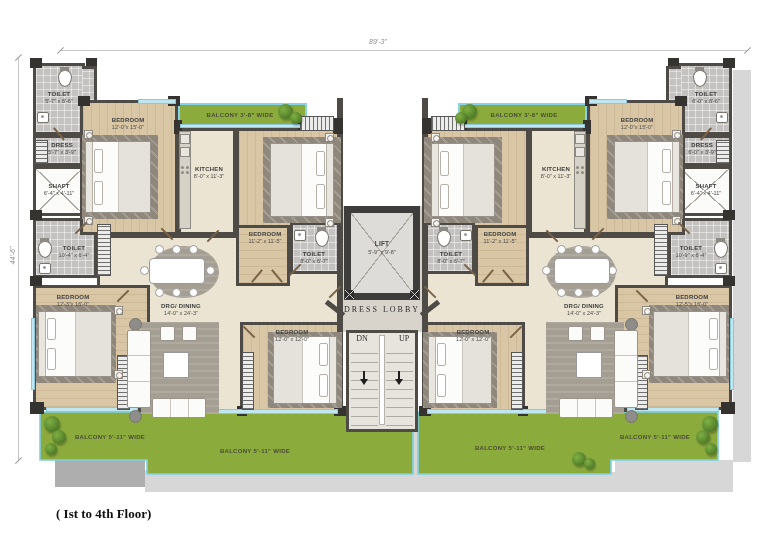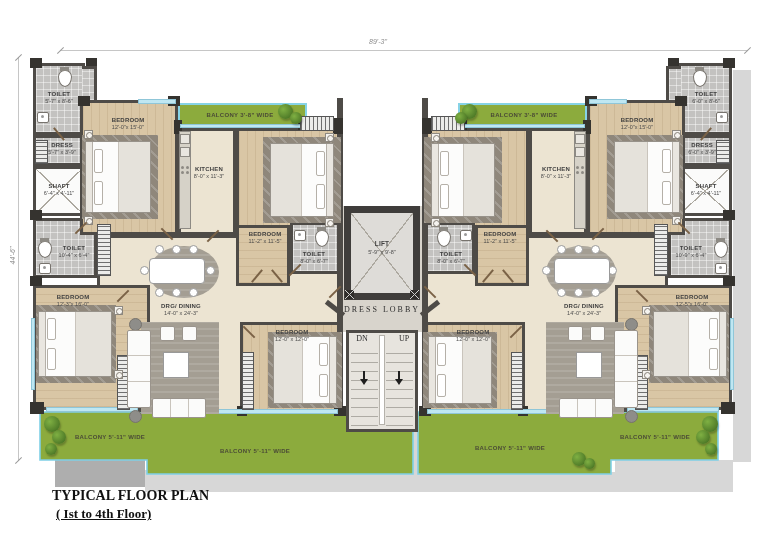--- a/index.html
+++ b/index.html
@@ -51,21 +51,21 @@
   .tick{position:absolute;width:9px;height:1px;background:#9a9a9a;transform:rotate(-45deg);}
   .dimtext{position:absolute;font-size:7px;font-style:italic;color:#8a8a8a;white-space:nowrap;}
   .stairs{position:absolute;box-sizing:border-box;border:3px solid #4e4b47;background:#e7e4de;}
   .flight{position:absolute;background-image:repeating-linear-gradient(180deg,#aeaba4 0 1px,transparent 1px 9px);}
   .divider{position:absolute;background:#ffffff;border:1px solid #b5b2ab;box-sizing:border-box;}
   .sarrow{position:absolute;width:2px;height:9px;background:#1f1f1f;}
   .sarrow::after{content:"";position:absolute;left:-3px;top:8px;width:0;height:0;border:4px solid transparent;border-top:6px solid #1f1f1f;}
   .xbox{position:absolute;width:9px;height:9px;background:#2f2d2b;
         background-image:linear-gradient(to top right,transparent calc(50% - .5px),#cfcfcf calc(50% - .5px),#cfcfcf calc(50% + .5px),transparent calc(50% + .5px)),linear-gradient(to bottom right,transparent calc(50% - .5px),#cfcfcf calc(50% - .5px),#cfcfcf calc(50% + .5px),transparent calc(50% + .5px));}
   .title1{position:absolute;font-family:"Liberation Serif",serif;font-weight:bold;font-size:14px;color:#111;}
-  .title2{position:absolute;font-family:"Liberation Serif",serif;font-weight:bold;font-size:13px;color:#111;text-decoration:underline;}
+  .title2{position:absolute;font-family:"Liberation Serif",serif;font-weight:bold;font-size:13px;color:#111;}
 </style>
 </head>
 <body>
 
 <div id="plan">
 
   <div class="shadow shadow-dark" style="left:55px;top:460px;width:90px;height:27px;"></div>
   <div class="shadow" style="left:145px;top:470px;width:296px;height:22px;"></div>
   <div class="shadow" style="left:438px;top:472px;width:295px;height:20px;"></div>
   <div class="shadow" style="left:615px;top:460px;width:118px;height:24px;"></div>
@@ -399,16 +399,15 @@
   <div class="rlabel" style="left:692px;top:293px;"><span>BEDROOM</span><span class="d">12'-5"x 16'-0"</span></div>
   <div class="rlabel" style="left:473px;top:328px;"><span>BEDROOM</span><span class="d">12'-0" x 12'-0"</span></div>
   <div class="blabel" style="left:510px;top:445px;">BALCONY 5'-11" WIDE</div>
   <div class="blabel" style="left:655px;top:434px;">BALCONY 5'-11" WIDE</div>
 
   <div class="rlabel" style="left:382px;top:240px;font-size:6.5px;"><span>LIFT</span><span class="d">5'-9" x 9'-8"</span></div>
   <div class="corelabel" style="left:382px;top:305px;font-size:8px;letter-spacing:2px;">DRESS LOBBY</div>
   <div class="corelabel" style="left:362px;top:334px;font-size:8px;">DN</div>
   <div class="corelabel" style="left:404px;top:334px;font-size:8px;">UP</div>
 
-  <div class="title1" style="left:52px;top:488px;">TYPICAL FLOOR PLAN</div>
   <div class="title2" style="left:56px;top:506px;">( Ist to 4th Floor)</div>
 
 </div>
 
 </body></html>

